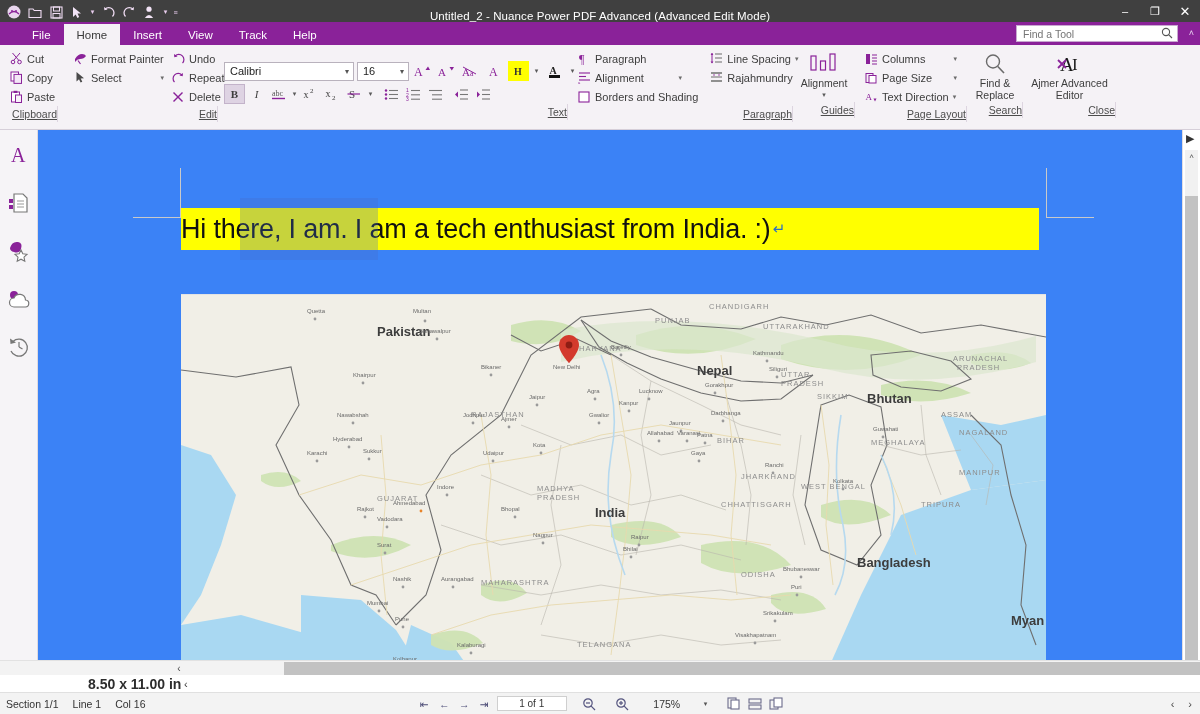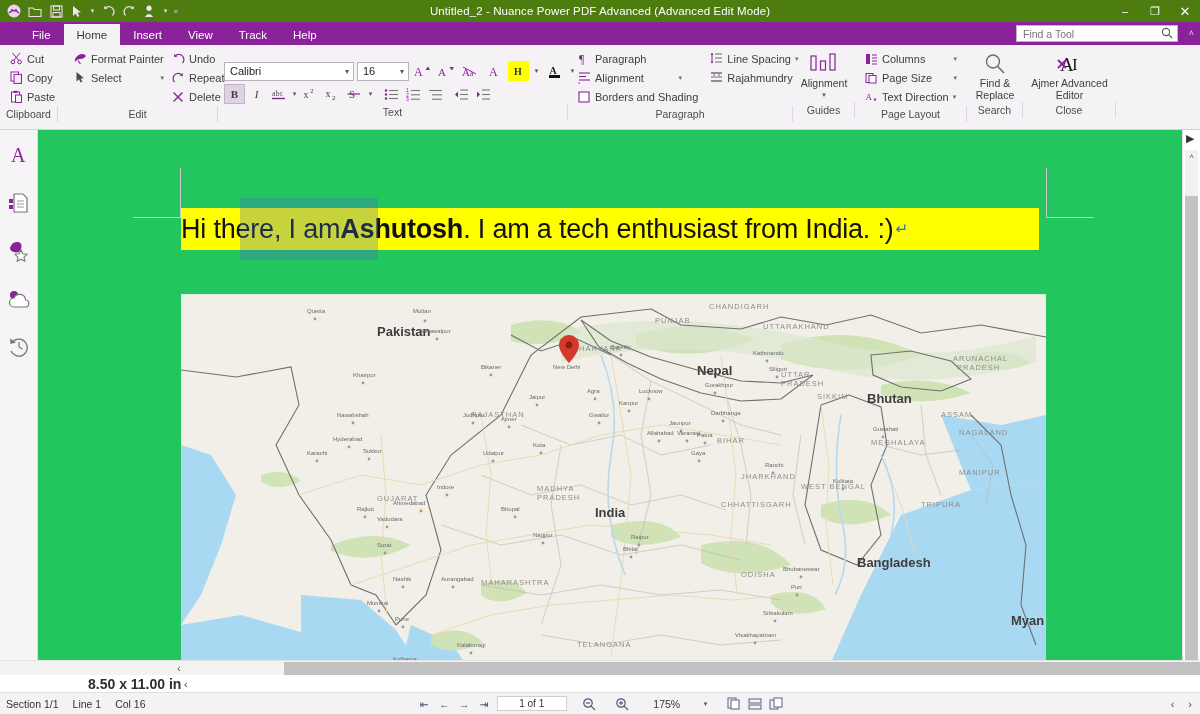--- a/index.html
+++ b/index.html
@@ -8,22 +8,22 @@
     width: 1200px; height: 714px;
     overflow: hidden;
     font-family: "Liberation Sans", sans-serif;
     background: #ffffff;
     -webkit-font-smoothing: antialiased;
   }
   .app { width: 1200px; height: 714px; position: relative; display: flex; flex-direction: column; }
 
   
   .titlebar {
-    height: 22px; background: #4d7c0f; position: relative;
-    display: flex; align-items: center; flex: 0 0 22px;
+    height: 22px; background: #404040; position: relative;
+    display: flex; align-items: flex-end; flex: 0 0 22px;
   }
   .qat { display: flex; align-items: center; gap: 1px; padding-left: 4px; }
   .qat-btn {
     width: 20px; height: 20px; display: flex; align-items: center; justify-content: center;
     color: #f2dff5; font-size: 12px; line-height: 1; cursor: default;
   }
   .qat-btn svg { display:block; }
   .qat-caret { width: 9px; height: 20px; display:flex; align-items:center; justify-content:center; color:#e8cdee; font-size:7px; }
   .title-text {
     position: absolute; left: 0; right: 0; text-align: center;
@@ -59,22 +59,22 @@
   .ribbon-chevron { position:absolute; right: 6px; top: 6px; color: #e6cdee; font-size: 9px; }
 
   
   .ribbon {
     height: 85px; background: #f5f2f6; border-bottom: 1px solid #d6cfd9;
     display: flex; flex: 0 0 85px; position: relative;
   }
   .group { display: flex; flex-direction: column; height: 73px; position: relative; }
   .group-body { flex: 1; display: flex; align-items: flex-start; padding: 4px 6px 0 6px; }
   .group-label {
-    height: 16px; font-size: 10.5px; color: #4c4c4c; text-align: center;
-    line-height: 16px; border-right: 1px solid #ddd5e0;
+    height: 16px; font-size: 10.5px; color: #4c4c4c; text-align: right;
+    line-height: 16px; border-right: 1px solid #ddd5e0; text-decoration: underline;
   }
   .group:last-child .group-label { border-right: none; }
 
   .cmd {
     display: flex; align-items: center; height: 19px; padding: 0 4px 0 2px;
     font-size: 11px; color: #3d3d3d; white-space: nowrap; cursor: default;
   }
   .cmd .ico { width: 16px; height: 16px; margin-right: 3px; display:flex; align-items:center; justify-content:center; flex:0 0 16px; }
   .col { display: flex; flex-direction: column; }
   .cmd .drop { margin-left: 4px; color: #6b6b6b; font-size: 7px; }
@@ -129,21 +129,21 @@
 
   
   .workspace { flex: 1; display: flex; position: relative; min-height: 0; background:#ffffff; }
   .leftbar {
     width: 38px; background: #f6f4f7; border-right: 1px solid #dedae0;
     display:flex; flex-direction: column; align-items:center; padding-top: 12px; gap: 22px; flex: 0 0 38px;
   }
   .leftbar .lb-ico { width: 26px; height: 26px; display:flex; align-items:center; justify-content:center; cursor: default; }
 
   .docarea { flex: 1; position: relative; overflow: hidden; background: #ffffff; }
-  .page { position: absolute; left: 0; top: 0; right: 0; bottom: 0; background:#22c55e; }
+  .page { position: absolute; left: 0; top: 0; right: 0; bottom: 0; background:#3b82f6; }
 
   .guide-v { position:absolute; width:1px; background:#c9c9c9; }
   .guide-h { position:absolute; height:1px; background:#c9c9c9; }
 
   .textline {
     position: absolute; left: 143px; top: 78px; width: 858px; height: 42px;
     background: #ffff00; display: flex; align-items: center;
     font-size: 27px; color: #111; white-space: nowrap; letter-spacing: -.2px;
   }
   .textline .sel-b { font-weight: bold; position: relative; }
@@ -701,21 +701,20 @@
     <div class="docarea">
       <div class="page">
 
         <div class="guide-v" style="left:142px;top:38px;height:50px;"></div>
         <div class="guide-h" style="left:95px;top:87px;width:48px;"></div>
         <div class="guide-v" style="left:1008px;top:38px;height:50px;"></div>
         <div class="guide-h" style="left:1008px;top:87px;width:48px;"></div>
 
         <div class="textline">
           <span>Hi there, I am </span>
-            <span class="sel-b">Ashutosh</span>
             <span>. I am a tech enthusiast from India. :)</span>
             <span class="para-mark">↵</span>
         </div>
         <div class="sel-overlay"></div>
 
         <div class="mapimg">
           <svg width="865" height="390" viewBox="0 0 865 390" preserveAspectRatio="none">
             <defs>
               <style>
                 .ctry { font-family:"Liberation Sans",sans-serif; font-size:13px; font-weight:bold; fill:#3d3d3d; }

